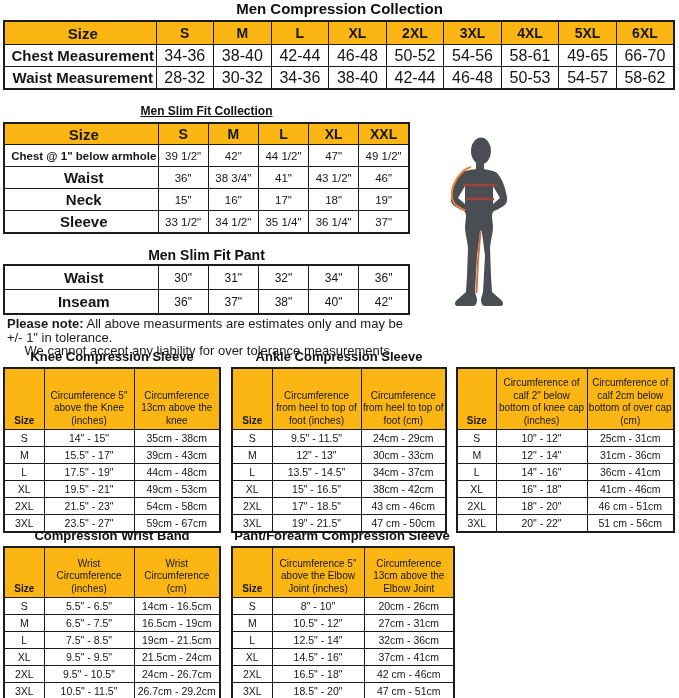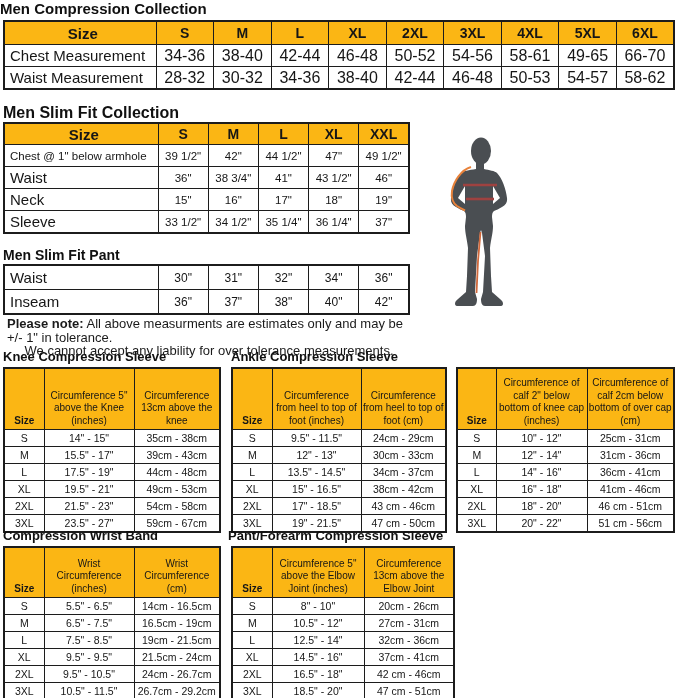--- a/index.html
+++ b/index.html
@@ -1,22 +1,22 @@
 <!DOCTYPE html>
 <html><head>
 <meta charset="utf-8">
 <style>
   html,body { margin:0; padding:0; background:#ffffff; }
   #canvas {
     position:relative; width:679px; height:698px; background:#ffffff;
     font-family:"Liberation Sans", sans-serif; color:#161616; overflow:hidden;
   }
-  .title { position:absolute; font-weight:bold; color:#101010; }
+  .title { position:absolute; text-align:center; font-weight:bold; color:#101010; }
   .t1t { top:0px; left:0px; width:679px; font-size:15px; }
-  .t2t { top:104px; left:3px; width:407px; font-size:16px; }
+  .t2t { top:104px; left:3px; width:407px; font-size:12px;text-decoration:underline; }
   .t3t { top:247px; left:3px; width:407px; font-size:14px; }
   .subt { font-size:13px; }
   .kneet  { top:349px; left:3px;   width:218px; }
   .anklet { top:349px; left:231px; width:216px; }
   .calft  { top:349px; left:454px; width:222px; }
   .wristt { top:528px; left:3px;   width:218px; }
   .elbowt { top:528px; left:228px; width:228px; }
 
   table { position:absolute; border-collapse:collapse; table-layout:fixed; border:2px solid #1c1c1c; background:#fff; }
   th, td { border:1px solid #1c1c1c; text-align:center; padding:0; overflow:hidden; color:#161616; }
@@ -25,21 +25,21 @@
   
   .t1 { top:20px;  left:3px; width:672px; }
   .t2 { top:122px; left:3px; width:407px; }
   .t3 { top:264px; left:3px; width:407px; }
   .t1 th { height:22px; font-size:14px; }
   .t1 td { height:21px; font-size:16px; }
   .t2 th { height:20px; font-size:14px; }
   .t2 td { height:21px; font-size:11.5px; }
   .t3 td { height:23px; font-size:12px; }
   .t1 .first-col, .t2 .first-col, .t3 .first-col {
-    text-align:left; padding-left:5px; font-size:15px; font-weight:normal;
+    text-align:center; padding-left:5px; font-size:15px; font-weight:bold;
   }
   .t1 th.first-col, .t2 th.first-col { font-weight:bold; text-align:center; font-size:15px; }
   .t2 tbody tr:first-child td.first-col { font-size:11.5px; }
 
   
   .note { position:absolute; top:317px; left:3px; width:412px; font-size:13px; line-height:13.5px; color:#1a1a1a; }
   .note .l1 { padding-left:4px; }
   .note .l2 { text-align:center; }
   .note b { font-weight:bold; }
 

